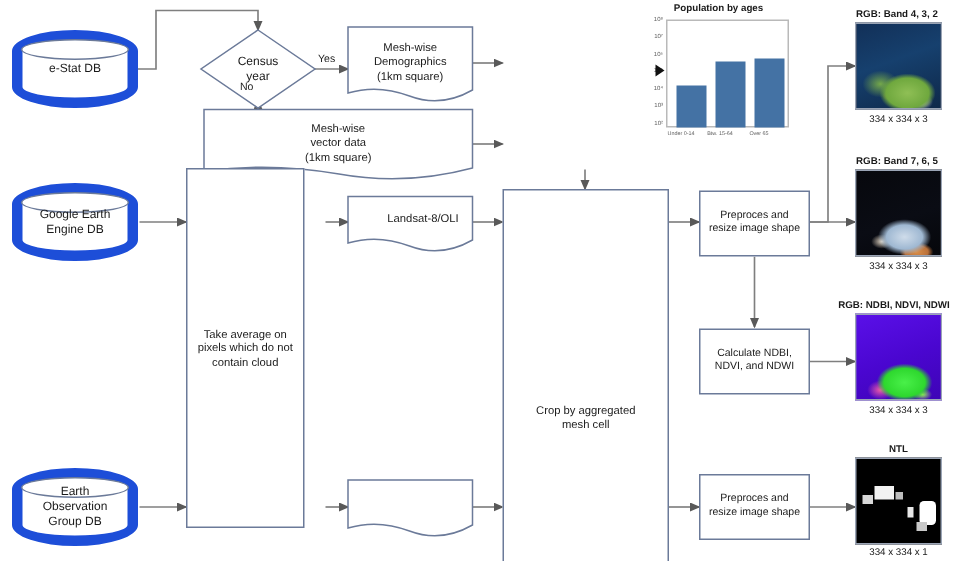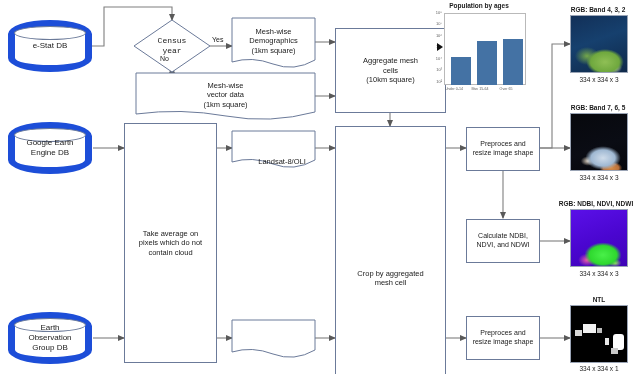--- a/index.html
+++ b/index.html
@@ -113,41 +113,38 @@
     <div class="dblabel">Earth Observation
 Group DB</div>
   </div>
 
   <div class="node db" style="left:8px;top:122px;width:84px;height:52px;font-size:8px;white-space:pre-line;">
     <div class="dbtop"></div>
     <div class="dblabel">Google Earth
 Engine DB</div>
   </div>
 
-  <div class="node" style="left:148px;top:34px;width:48px;height:24px;font-size:8px;white-space:pre-line;font-family:Liberation Mono, monospace;">Census
+  <div class="node" style="left:148px;top:34px;width:48px;height:24px;font-size:8px;white-space:pre-line;">Census
 year</div>
   <div class="lbl" style="left:212px;top:36px;font-size:7px;">Yes</div>
   <div class="lbl" style="left:160px;top:55px;font-size:7px;">No</div>
 
   <div class="node" style="left:232px;top:21px;width:83px;height:40px;font-size:7.5px;white-space:pre-line;">Mesh-wise
 Demographics
 (1km square)</div>
 
   <div class="node" style="left:136px;top:76px;width:179px;height:38px;font-size:7.5px;white-space:pre-line;">Mesh-wise
 vector data
 (1km square)</div>
 
-  <div class="node" style="left:232px;top:133px;width:100px;height:26px;font-size:7.5px;white-space:pre-line;margin-top:16px;">Landsat-8/OLI</div>
-
-
-  <div class="node proc" style="left:335px;top:28px;width:111px;height:85px;font-size:7.5px;white-space:pre-line;">Aggregate mesh
-cells
-(10km square)</div>
-
-  <div class="node proc" style="left:124px;top:123px;width:93px;height:240px;font-size:7.5px;white-space:pre-line;">Take average on
+  <div class="node" style="left:232px;top:133px;width:100px;height:26px;font-size:7.5px;white-space:pre-line;">Landsat-8/OLI</div>
+
+
+
+  <div class="node proc" style="left:124px;top:112px;width:79px;height:240px;font-size:7.5px;white-space:pre-line;">Take average on
 pixels which do not
 contain cloud</div>
 
   <div class="node proc" style="left:335px;top:126px;width:111px;height:304px;font-size:7.5px;white-space:pre-line;">Crop by aggregated
 mesh cell</div>
 
   <div class="node proc" style="left:466px;top:127px;width:74px;height:44px;font-size:7px;white-space:pre-line;">Preproces and
 resize image shape</div>
 
   <div class="node proc" style="left:466px;top:219px;width:74px;height:44px;font-size:7px;white-space:pre-line;">Calculate NDBI,

